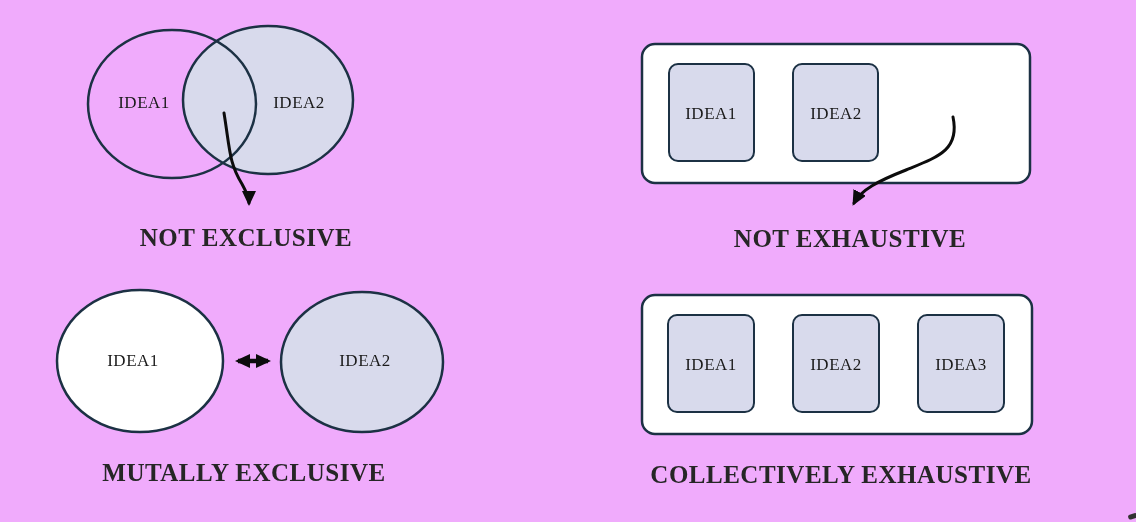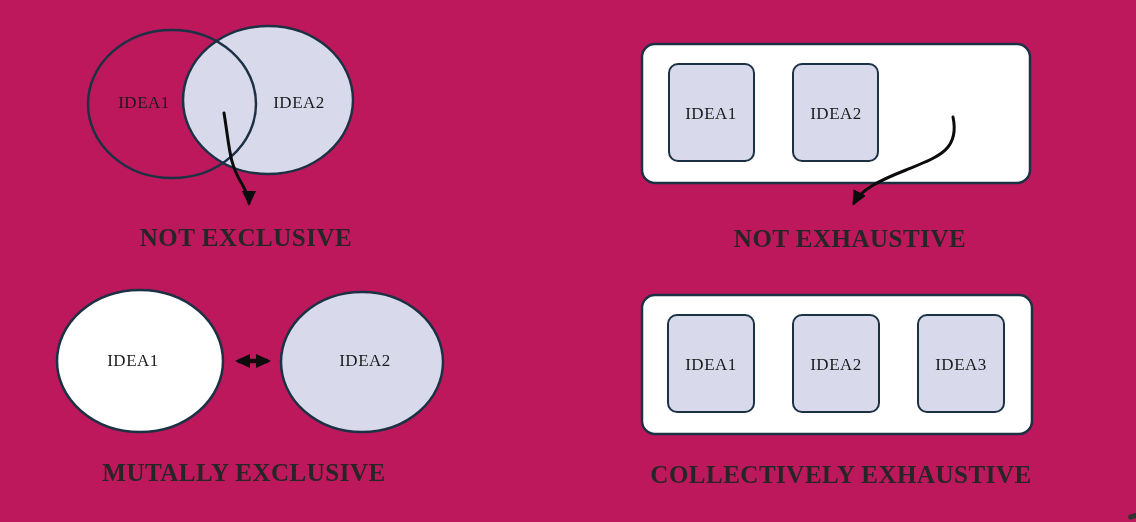--- a/index.html
+++ b/index.html
@@ -4,21 +4,21 @@
 <style>
   html, body {
     margin: 0;
     padding: 0;
     background: #ffffff;
   }
   .canvas {
     position: relative;
     width: 1136px;
     height: 522px;
-    background: #be185d;
+    background: #f0abfc;
     overflow: hidden;
     font-family: "Liberation Serif", serif;
   }
   svg text {
     font-family: "Liberation Serif", serif;
   }
   .idea-label {
     font-size: 17px;
     fill: #1a1a1a;
     letter-spacing: 0.5px;

